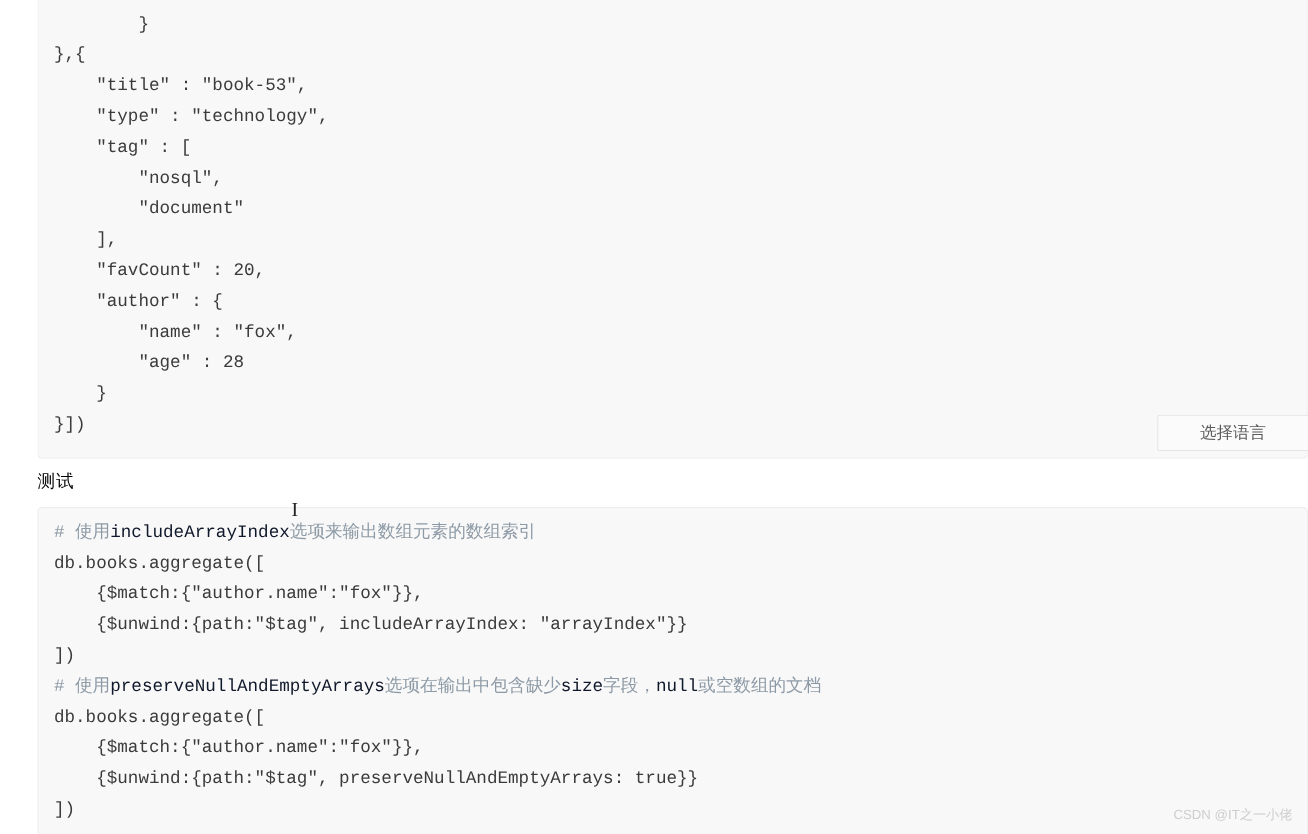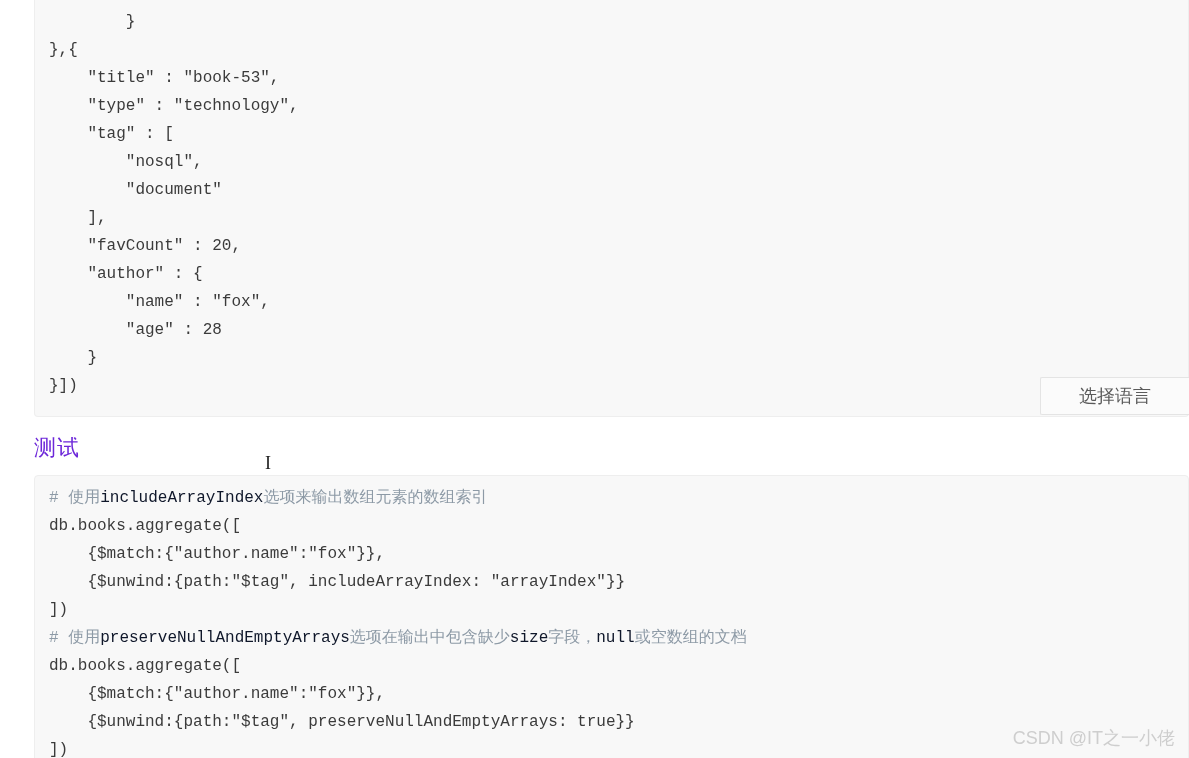--- a/index.html
+++ b/index.html
@@ -25,56 +25,56 @@
     overflow: hidden;
   }
   .code-block.first {
     margin-top: 0;
     border-top: none;
     border-top-left-radius: 0;
     border-top-right-radius: 0;
   }
   .section-title {
     margin: 18px 4px 12px 34px;
-    font-size: 22px;
-    color: #6d28d9;
+    font-size: 16px;
+    color: #000000;
     letter-spacing: 1px;
   }
   .lang-select-wrap {
     display: flex;
     justify-content: flex-end;
     margin-right: 0;
     margin-top: -40px;
   }
   .lang-select {
     background: #fbfbfb;
     border: 1px solid #e4e4e4;
     border-right: none;
     border-radius: 2px 0 0 2px;
     padding: 6px 38px 6px 38px;
-    font-size: 18px;
+    font-size: 15px;
     color: #5b5b5b;
     cursor: pointer;
   }
   .comment { color: #8d9aa6; }
   .keyword { color: #0f172a; }
   .text-cursor {
     position: absolute;
     left: 265px;
     top: 453px;
     font-family: serif;
     color: #222;
     font-size: 18px;
   }
   .watermark {
     position: fixed;
     right: 14px;
     bottom: 8px;
     color: #cecece;
-    font-size: 18px;
+    font-size: 12px;
     font-family: "Microsoft YaHei", sans-serif;
     pointer-events: none;
   }
   .code-line { display: block; }
 </style>
 </head>
 <body>
 
 <pre class="code-block first"><span class="code-line">        }</span><span class="code-line">},{</span><span class="code-line">    "title" : "book-53",</span><span class="code-line">    "type" : "technology",</span><span class="code-line">    "tag" : [</span><span class="code-line">        "nosql",</span><span class="code-line">        "document"</span><span class="code-line">    ],</span><span class="code-line">    "favCount" : 20,</span><span class="code-line">    "author" : {</span><span class="code-line">        "name" : "fox",</span><span class="code-line">        "age" : 28</span><span class="code-line">    }</span><span class="code-line">}])</span></pre>
 

